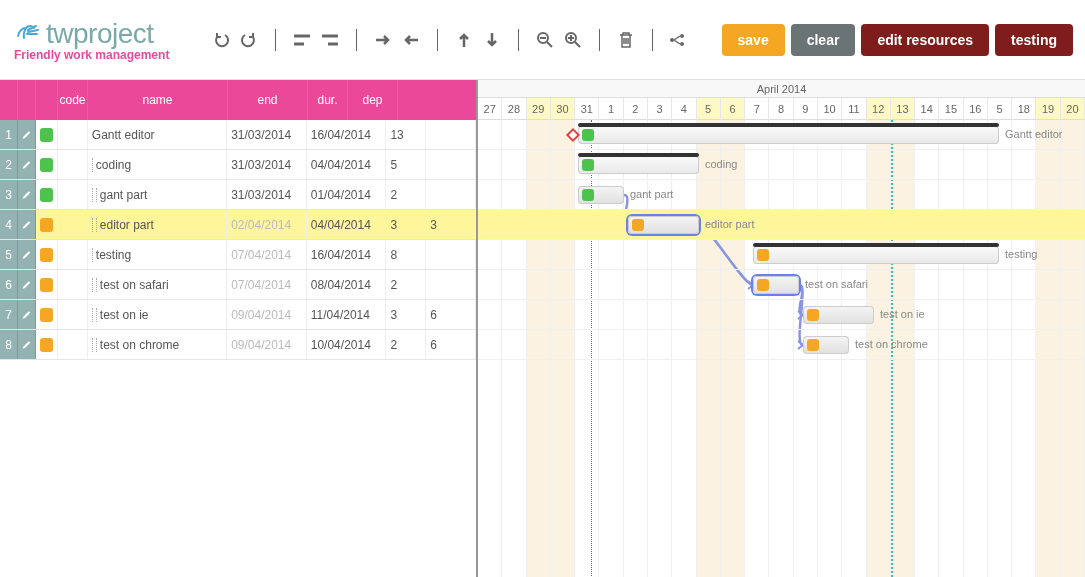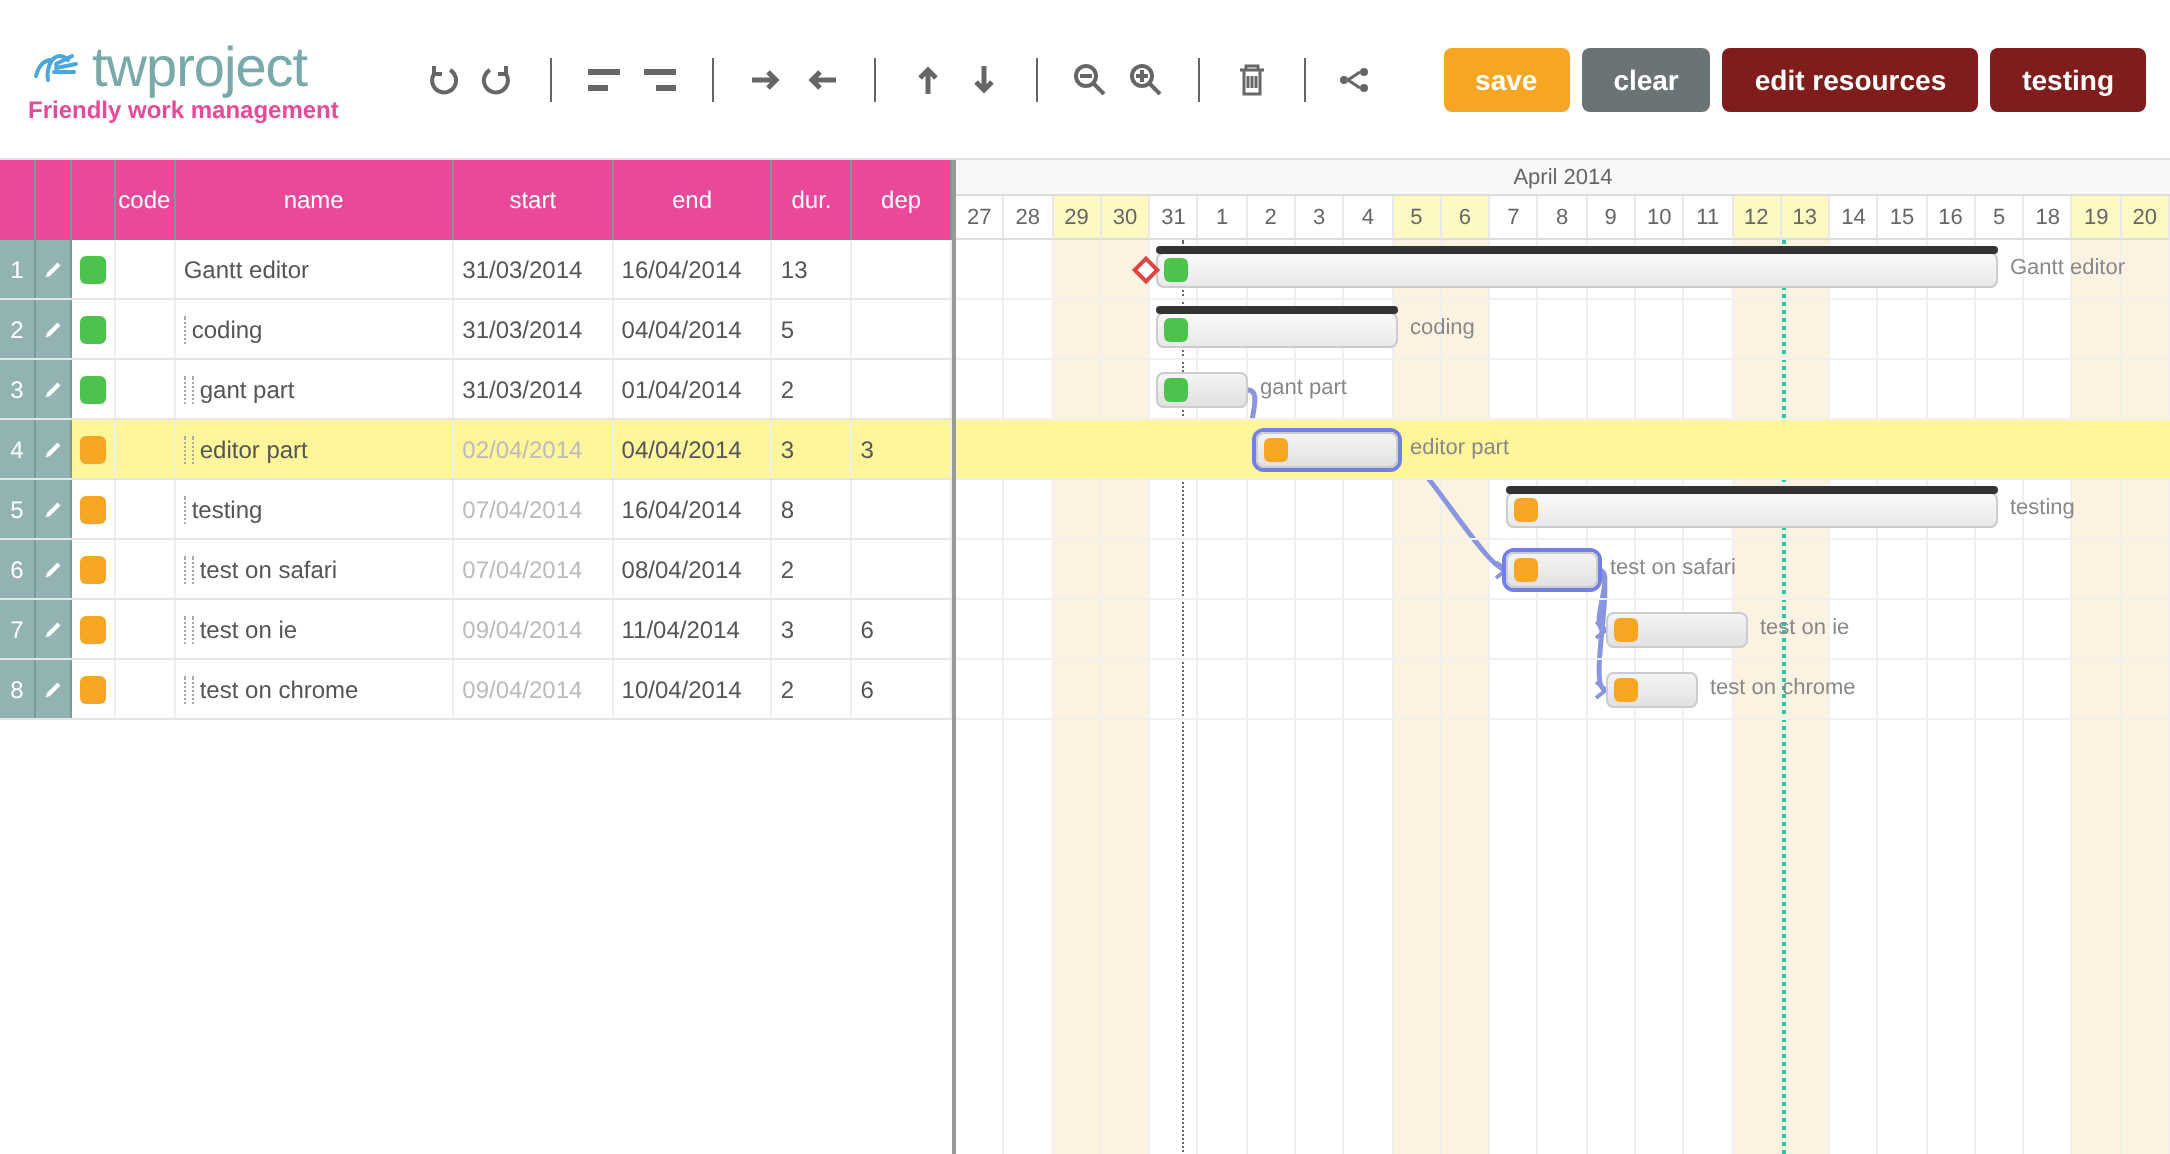--- a/index.html
+++ b/index.html
@@ -1,21 +1,21 @@
 <!DOCTYPE html>
 <html><head>
 <meta charset="utf-8">
 <style>
 * { margin:0; padding:0; box-sizing:border-box; }
 body { font-family: Arial, sans-serif; font-size:12px; color:#555; background:#fff; width:1085px; height:577px; overflow:hidden; }
 
 
 .header { display:flex; align-items:center; height:80px; padding:0 12px; border-bottom:1px solid #e0e0e0; }
 .logo { display:flex; flex-direction:column; align-items:flex-start; margin-right:40px; }
-.logo-top { display:flex; align-items:flex-end; gap:4px; }
+.logo-top { display:flex; align-items:flex-start; gap:4px; }
 .logo-icon { width:30px; height:30px; }
 .logo-text { font-size:28px; color:#7aa9a9; font-weight:400; letter-spacing:-0.5px; }
 .logo-sub { font-size:12px; color:#ec4899; margin-top:-2px; margin-left:2px;font-weight:bold; }
 
 .toolbar { display:flex; align-items:center; gap:10px; flex:1; }
 .tb-group { display:flex; align-items:center; gap:4px; }
 .tb-sep { width:1px; height:22px; background:#666; margin:0 4px; }
 .tb-btn { width:24px; height:24px; display:flex; align-items:center; justify-content:center; cursor:pointer; color:#666; }
 
 .actions { display:flex; gap:6px; }
@@ -205,21 +205,20 @@
 </div>
 
 <div class="main">
   <div class="grid-pane">
     <div class="grid-header">
       <div class="gh-cell gh-rownum"></div>
       <div class="gh-cell gh-edit"></div>
       <div class="gh-cell gh-status"></div>
       <div class="gh-cell gh-code">code</div>
       <div class="gh-cell gh-name">name</div>
-      <div class="gh-cell gh-start">start</div>
       <div class="gh-cell gh-end">end</div>
       <div class="gh-cell gh-dur">dur.</div>
       <div class="gh-cell gh-dep">dep</div>
     </div>
     <div id="grid-rows">
         <div class="grid-row">
           <div class="gr-cell gr-rownum">1</div>
           <div class="gr-cell gr-edit">
             <svg class="pencil" viewBox="0 0 12 12">
               <path d="M1 11 L2 8 L9 1 L11 3 L4 10 Z" fill="#fff"></path>

